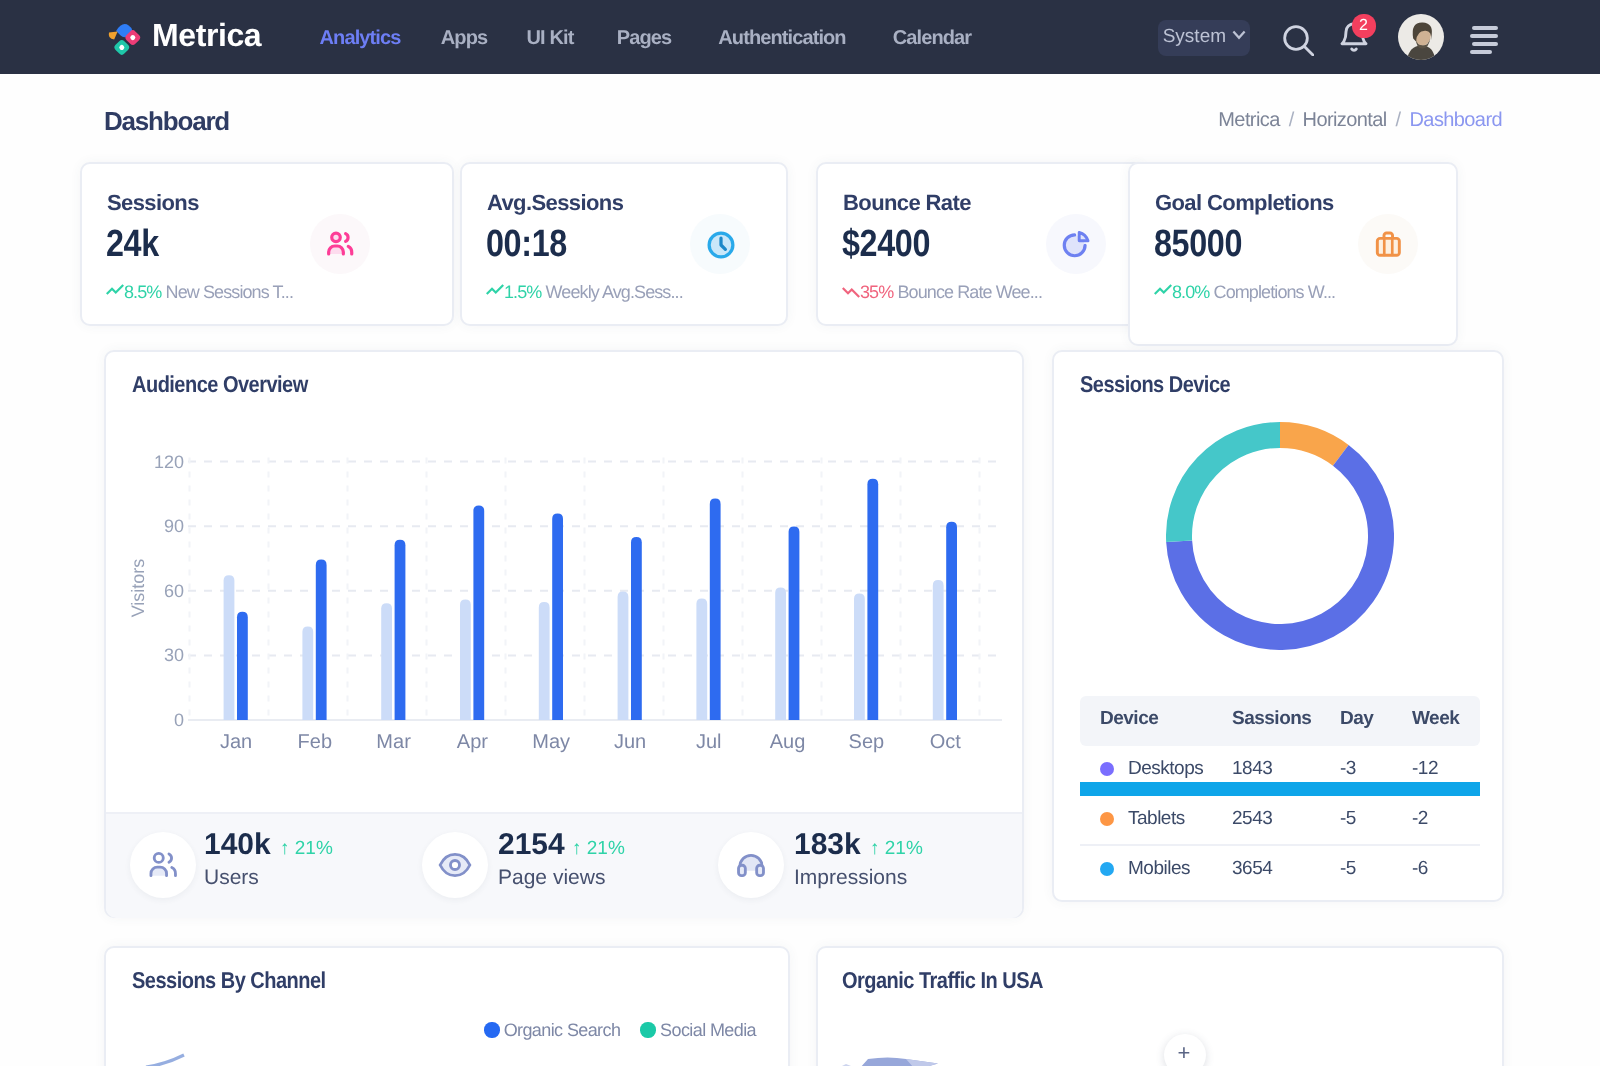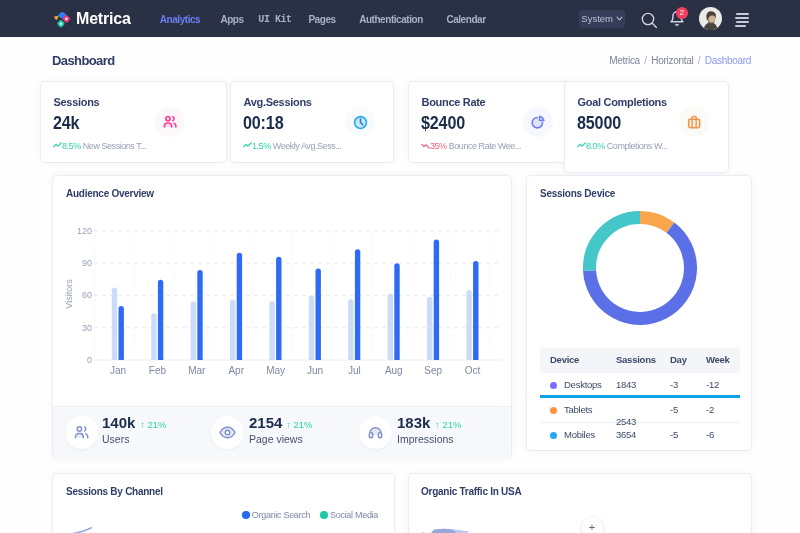--- a/index.html
+++ b/index.html
@@ -52,21 +52,21 @@
       </g>
       <g transform="rotate(45 7.9 14.7)">
         <rect x="4.8" y="11.6" width="6.2" height="6.2" rx="1.8" fill="#1fc7a9"></rect>
         <circle cx="7.9" cy="14.7" r="1.25" fill="#fff"></circle>
       </g>
     </g>
   </svg>
   <div id="logo-text">Metrica</div>
   <div class="mi" style="left:180px;color:#6d7ef5;">Analytics</div>
   <div class="mi" style="left:232px;">Apps</div>
-  <div class="mi" style="left:275px;font-family:Liberation Mono, monospace;">UI Kit</div>
+  <div class="mi" style="left:275px;">UI Kit</div>
   <div class="mi" style="left:322px;">Pages</div>
   <div class="mi" style="left:391px;">Authentication</div>
   <div class="mi" style="left:466px;">Calendar</div>
   <div id="sysbtn">System <svg width="7" height="5" viewBox="0 0 10 7" style="vertical-align:1px;">
         <path d="M1 1 L5 5.5 L9 1" stroke="#bcc2d4" stroke-width="1.6" fill="none"></path>
       </svg></div>
   <svg class="abs" style="left:640.5px;top:11.5px" width="16" height="16" viewBox="0 0 24 24" fill="none" stroke="#cfd3e0" stroke-width="2.1" stroke-linecap="round">
     <circle cx="10.5" cy="10.5" r="8.5"></circle>
       <line x1="17" y1="17" x2="23.2" y2="23.2"></line>
   </svg>
@@ -258,29 +258,29 @@
       <path d="M87.39165866917844 16.66890674261171 A50.5 50.5 0 1 1 6.569208494894021 59.64296579026866" stroke="#5b6fe6" stroke-width="13" fill="none"></path>
       <path d="M6.569208494894021 59.64296579026866 A50.5 50.5 0 0 1 56.99999999999999 6.5" stroke="#45c7c9" stroke-width="13" fill="none"></path>
     </svg>
   <div id="dtable">
     <div style="position:absolute;left:0;top:0;width:200px;height:25px;background:#f3f5f9;border-radius:3px;">
       <span style="position:absolute;left:10px;top:6px;font-weight:bold;">Device</span>
       <span style="position:absolute;left:76px;top:6px;font-weight:bold;">Sassions</span>
       <span style="position:absolute;left:130px;top:6px;font-weight:bold;">Day</span>
       <span style="position:absolute;left:166px;top:6px;font-weight:bold;">Week</span>
     </div>
-    <div class="trow" style="top:25px;border-bottom:3px solid #0ea5e9;text-align:right;">
+    <div class="trow" style="top:25px;border-bottom:7px solid #0ea5e9;text-align:right;">
       <span style="position:absolute;left:10px;top:6px;"><span class="dot" style="background:#7a6efe;"></span>Desktops</span>
       <span style="position:absolute;left:76px;top:6px;">1843</span>
       <span style="position:absolute;left:130px;top:6px;">-3</span>
       <span style="position:absolute;left:166px;top:6px;">-12</span>
     </div>
     <div class="trow" style="top:50px;border-bottom:1px solid #eef0f6;">
       <span style="position:absolute;left:10px;top:6px;"><span class="dot" style="background:#fd9644;"></span>Tablets</span>
-      <span style="position:absolute;left:76px;top:6px;margin-top:12px;">2543</span>
+      <span style="position:absolute;left:76px;top:6px;">2543</span>
       <span style="position:absolute;left:130px;top:6px;">-5</span>
       <span style="position:absolute;left:166px;top:6px;">-2</span>
     </div>
     <div class="trow" style="top:75px;">
       <span style="position:absolute;left:10px;top:6px;"><span class="dot" style="background:#23a8f2;"></span>Mobiles</span>
       <span style="position:absolute;left:76px;top:6px;">3654</span>
       <span style="position:absolute;left:130px;top:6px;">-5</span>
       <span style="position:absolute;left:166px;top:6px;">-6</span>
     </div>
   </div>

